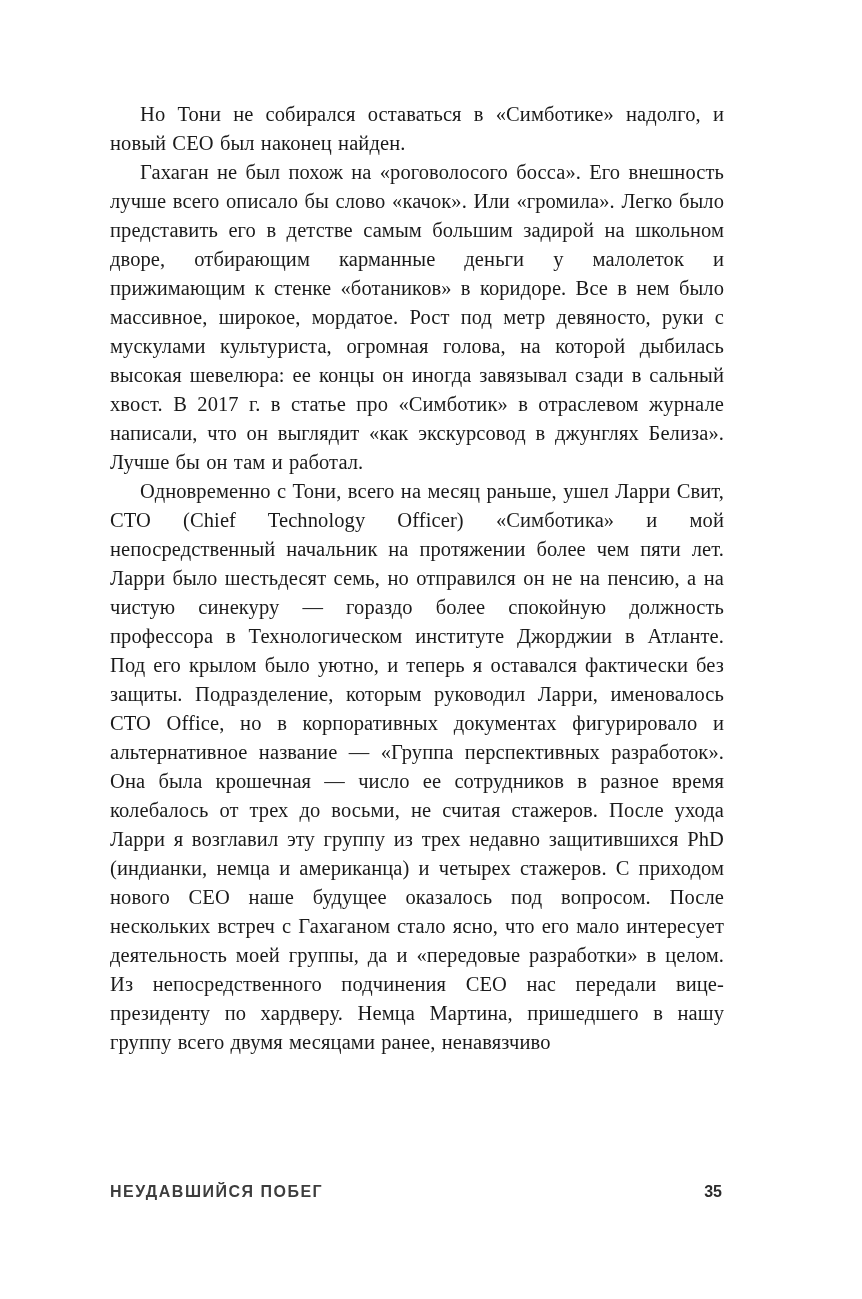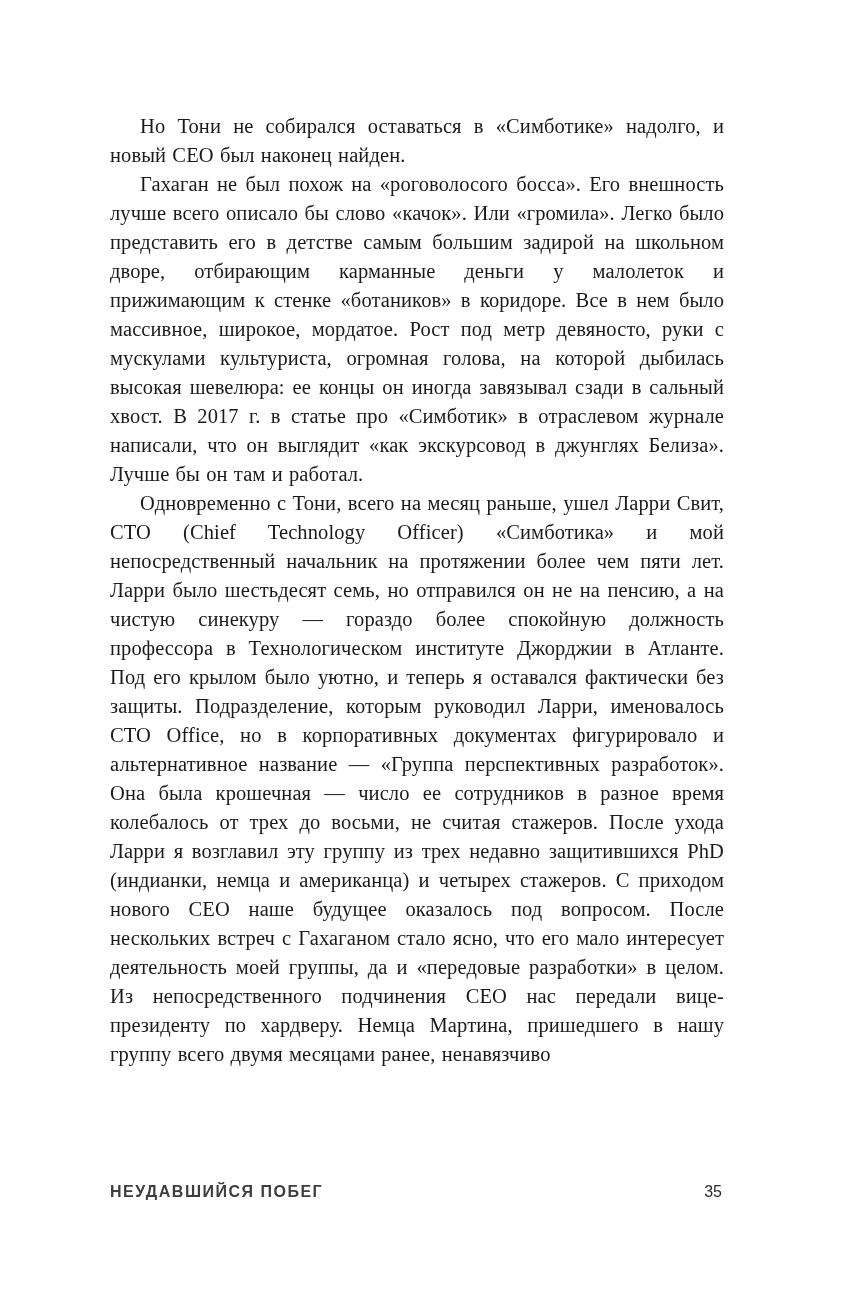--- a/index.html
+++ b/index.html
@@ -11,21 +11,21 @@
     position: relative;
     width: 862px;
     height: 1299px;
     background: #ffffff;
     overflow: hidden;
     font-family: "Liberation Serif", serif;
     color: #1a1a1a;
   }
   .text-block {
     position: absolute;
-    top: 112px;
+    top: 100px;
     left: 110px;
     width: 614px;
   }
   .text-block p {
     margin: 0;
     font-size: 20.5px;
     line-height: 29px;
     text-align: justify;
     text-indent: 30px;
     letter-spacing: 0.1px;
@@ -42,21 +42,21 @@
     font-family: "Liberation Sans", sans-serif;
   }
   .running-title {
     font-size: 16px;
     font-weight: bold;
     letter-spacing: 1.5px;
     color: #3d3d3d;
   }
   .page-number {
     font-size: 16px;
-    font-weight: normal;
+    font-weight: bold;
     color: #2b2b2b;
   }
 </style>
 </head>
 <body>
 
 <div class="page">
   <div class="text-block">
     <p>Но Тони не собирался оставаться в «Симботике» надолго, и новый CEO был наконец найден.</p>
     <p>Гахаган не был похож на «роговолосого босса». Его внешность лучше всего описало бы слово «качок». Или «громила». Легко было представить его в детстве самым большим задирой на школьном дворе, отбирающим карманные деньги у малолеток и прижимающим к стенке «ботаников» в коридоре. Все в нем было массивное, широкое, мордатое. Рост под метр девяносто, руки с мускулами культуриста, огромная голова, на которой дыбилась высокая шевелюра: ее концы он иногда завязывал сзади в сальный хвост. В 2017 г. в статье про «Симботик» в отраслевом журнале написали, что он выглядит «как экскурсовод в джунглях Белиза». Лучше бы он там и работал.</p>

